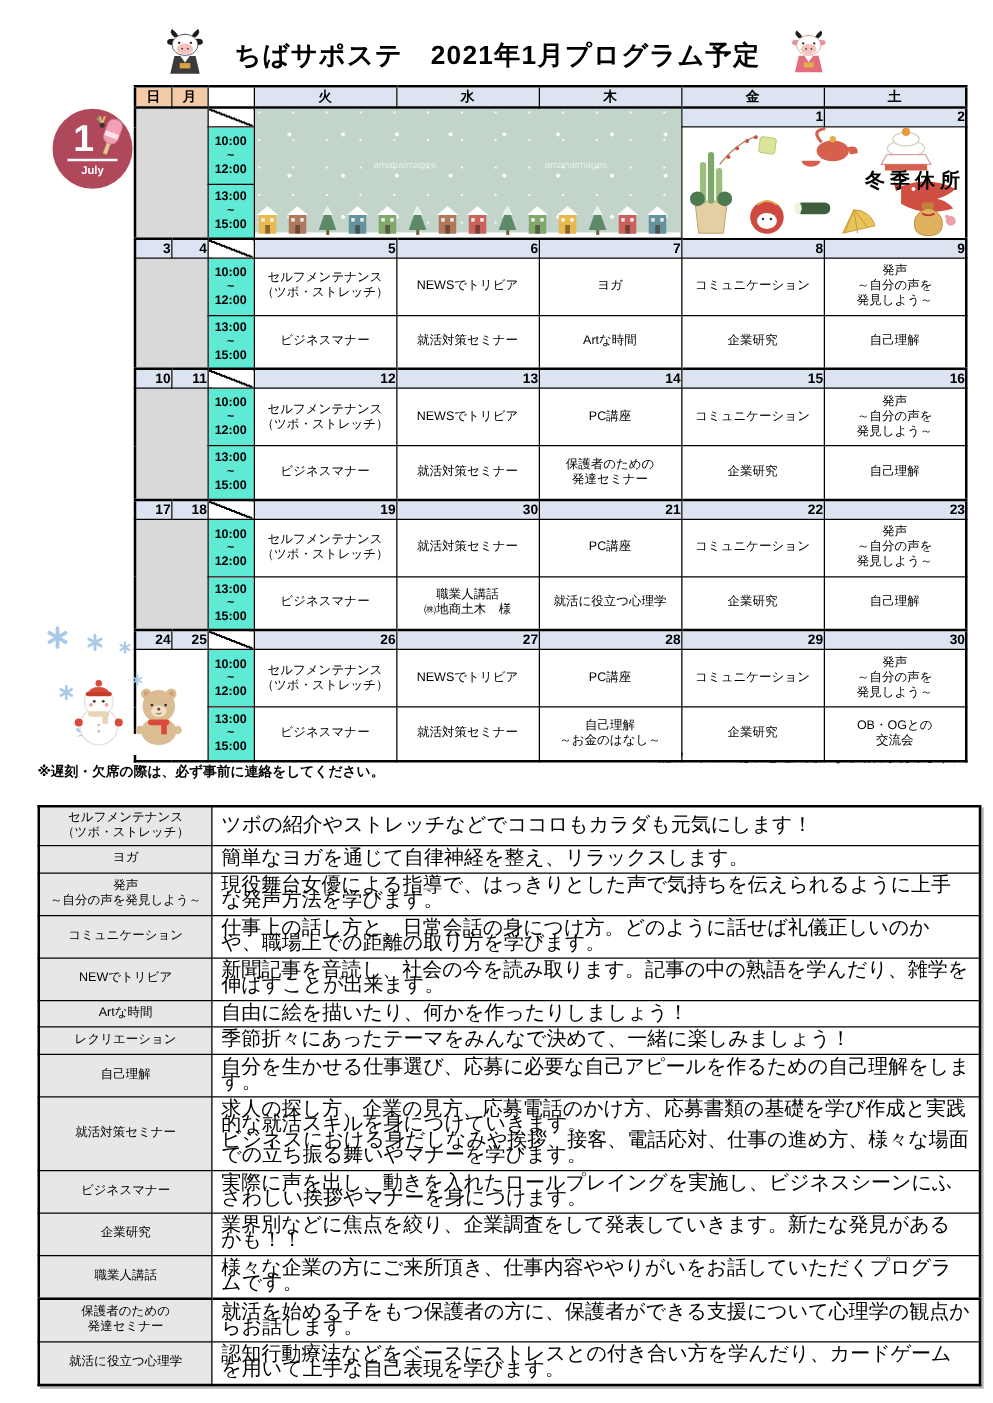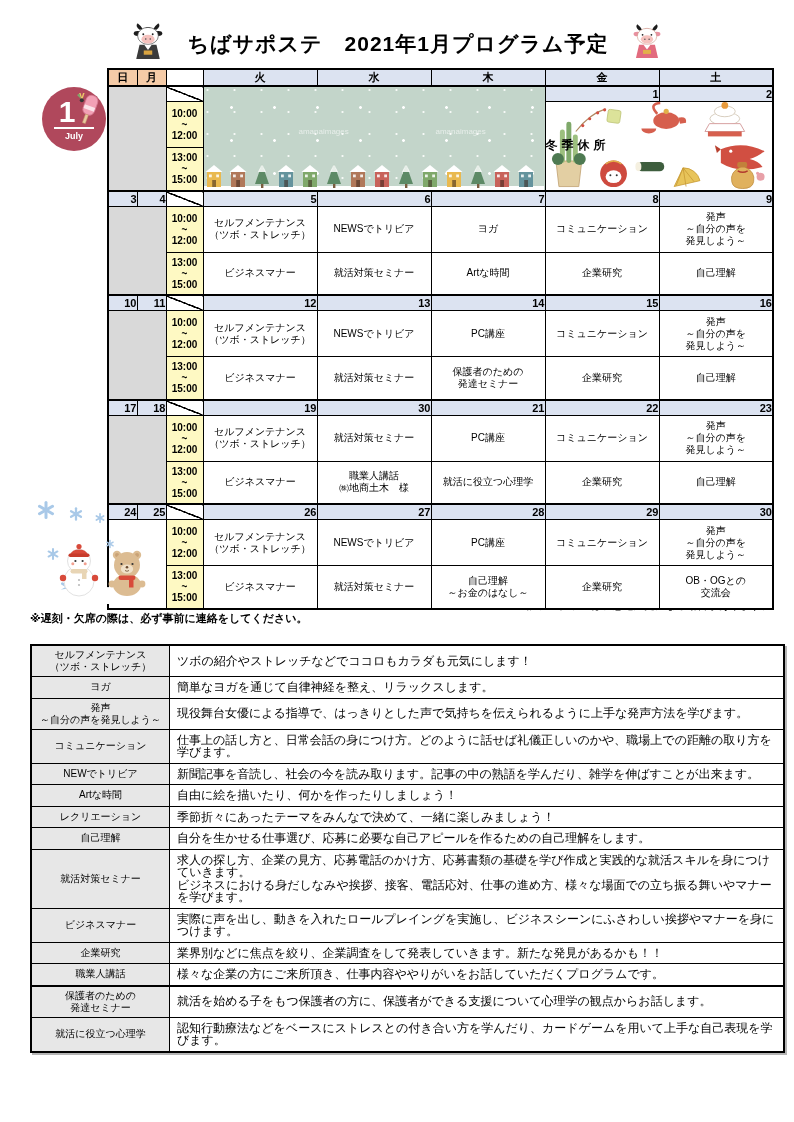--- a/index.html
+++ b/index.html
@@ -24,53 +24,53 @@
   table.calendar{position:absolute;left:107px;top:68px;border-collapse:collapse;
                  table-layout:fixed;z-index:1;border:2px solid #000;}
   .calendar td,.calendar th{border:1.5px solid #000;padding:0;overflow:hidden;vertical-align:middle;}
   .calendar tr.band-row td,.calendar tr.band-row th{border-top-width:2px;}
   .dow{height:14px;font-size:11px;font-weight:bold;text-align:center;}
   .peach{background:#F5CBA7;}
   .lav{background:#DCE3F1;}
   .band{background:#DCE3F1;font-size:11px;font-weight:bold;text-align:right;padding-right:3px;height:14px;}
   .gray{background:#D9D9D9;}
   .side-white{background:#fff;}
-  .timecell{font-size:10px;font-weight:bold;text-align:center;white-space:pre-line;line-height:11px;background:#fef9c3;}
+  .timecell{font-size:10px;font-weight:bold;text-align:center;white-space:pre-line;line-height:11px;background:#5eead4;}
   .prog{font-size:10px;text-align:center;white-space:pre-line;line-height:12px;background:#fff;padding:1px;}
   .diag{background:
      linear-gradient(to top right,#fff calc(50% - 0.8px),#000 calc(50% - 0.8px),#000 calc(50% + 0.8px),#fff calc(50% + 0.8px));}
   tr.band-row{height:14px;} tr.am-row{height:46px;} tr.pm-row{height:43px;}
 
   
   td.village{position:relative;padding:0;}
   .village-art{position:absolute;inset:0;background-color:#C3D5CA;
      background-image:radial-gradient(circle,#fff 1.3px,transparent 1.5px),
                       radial-gradient(circle,rgba(255,255,255,.85) 1px,transparent 1.2px);
      background-size:43px 33px,27px 22px;background-position:6px 4px,17px 14px;}
   .village-art svg{position:absolute;left:0;bottom:0;}
   .wm{position:absolute;font-size:8px;color:rgba(255,255,255,.6);top:40px;}
   td.closure{position:relative;padding:0;background:#fff;}
   .closure-label{position:absolute;left:0;top:50%;transform:translateY(-54%);width:100%;
-     text-align:left;font-size:12px;font-weight:bold;letter-spacing:4px;z-index:2;}
+     text-align:right;font-size:16px;font-weight:bold;letter-spacing:4px;z-index:2;}
   .closure-art{position:absolute;inset:0;}
 
   
   .winter-deco{position:absolute;left:22px;top:492px;z-index:2;}
 
   
   .cal-footnote{position:absolute;top:599px;left:0;width:772px;text-align:right;font-size:10.5px;}
   .notes{position:absolute;left:30px;top:612px;font-size:11px;font-weight:bold;line-height:13.5px;}
 
   
   table.programs{position:absolute;left:30px;top:644px;width:755px;border-collapse:collapse;
                  table-layout:fixed;border:2px solid #000;box-shadow:2px 2px 0 rgba(120,120,120,.55);}
   .programs th,.programs td{border:1px solid #000;}
   .programs th{width:133px;background:#E7E7E7;font-size:10px;font-weight:normal;text-align:center;
                white-space:pre-line;line-height:12px;padding:3px 2px;}
-  .programs td{font-size:12px;text-align:left;padding:4px 7px;white-space:pre-line;line-height:12.5px;}
+  .programs td{font-size:16px;text-align:left;padding:4px 7px;white-space:pre-line;line-height:12.5px;}
   .programs tr.thick-top th,.programs tr.thick-top td{border-top:2.5px solid #000;}
 </style>
 </head>
 <body>
 
 <div class="page">
 
   <div class="titlebar">
     <span>
       <svg width="32" height="40" viewBox="0 0 34 40">

